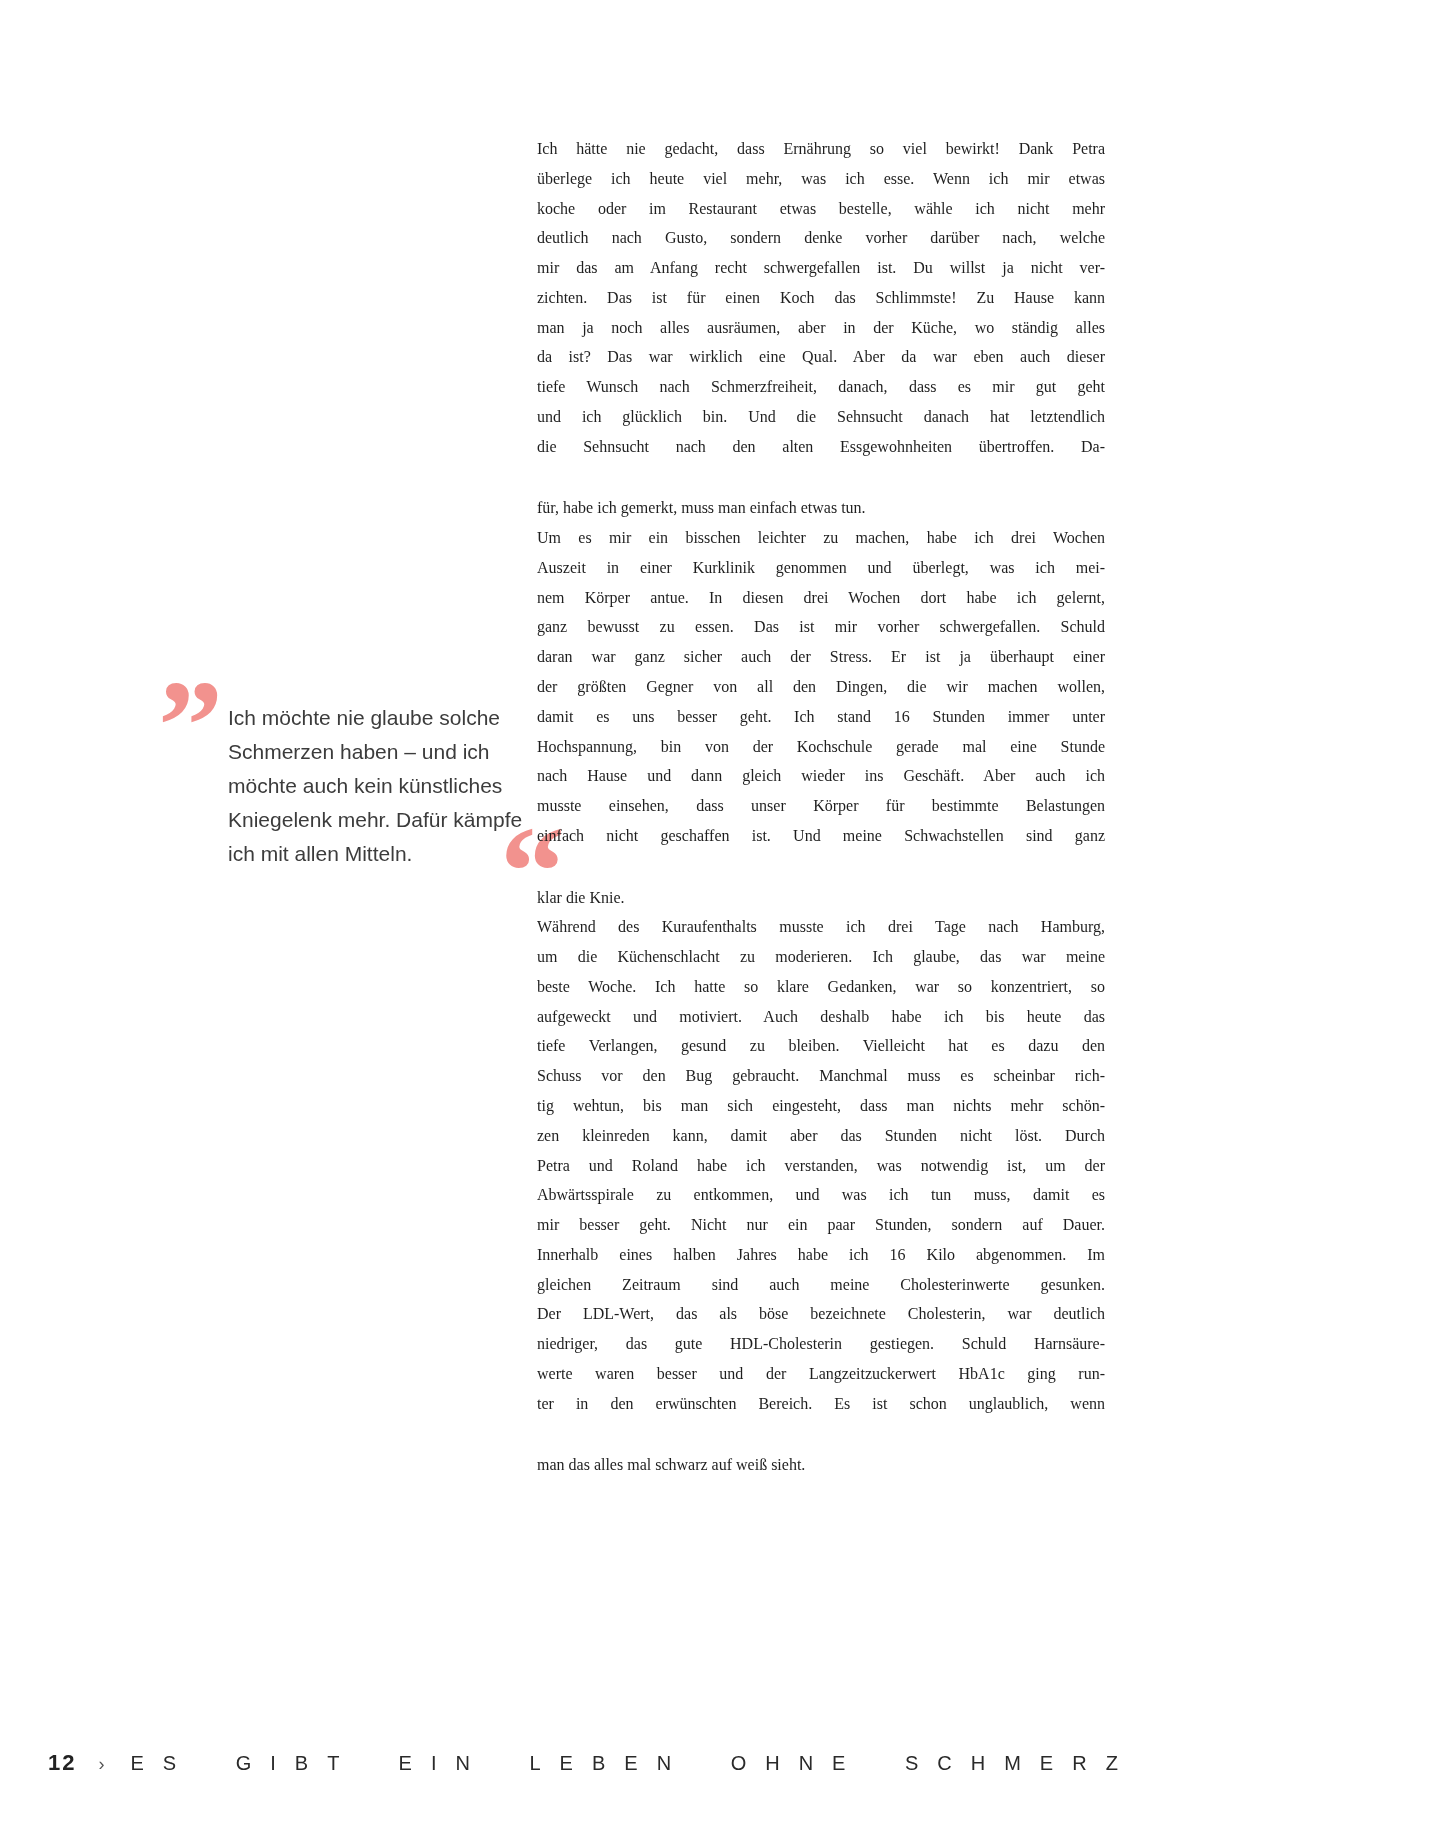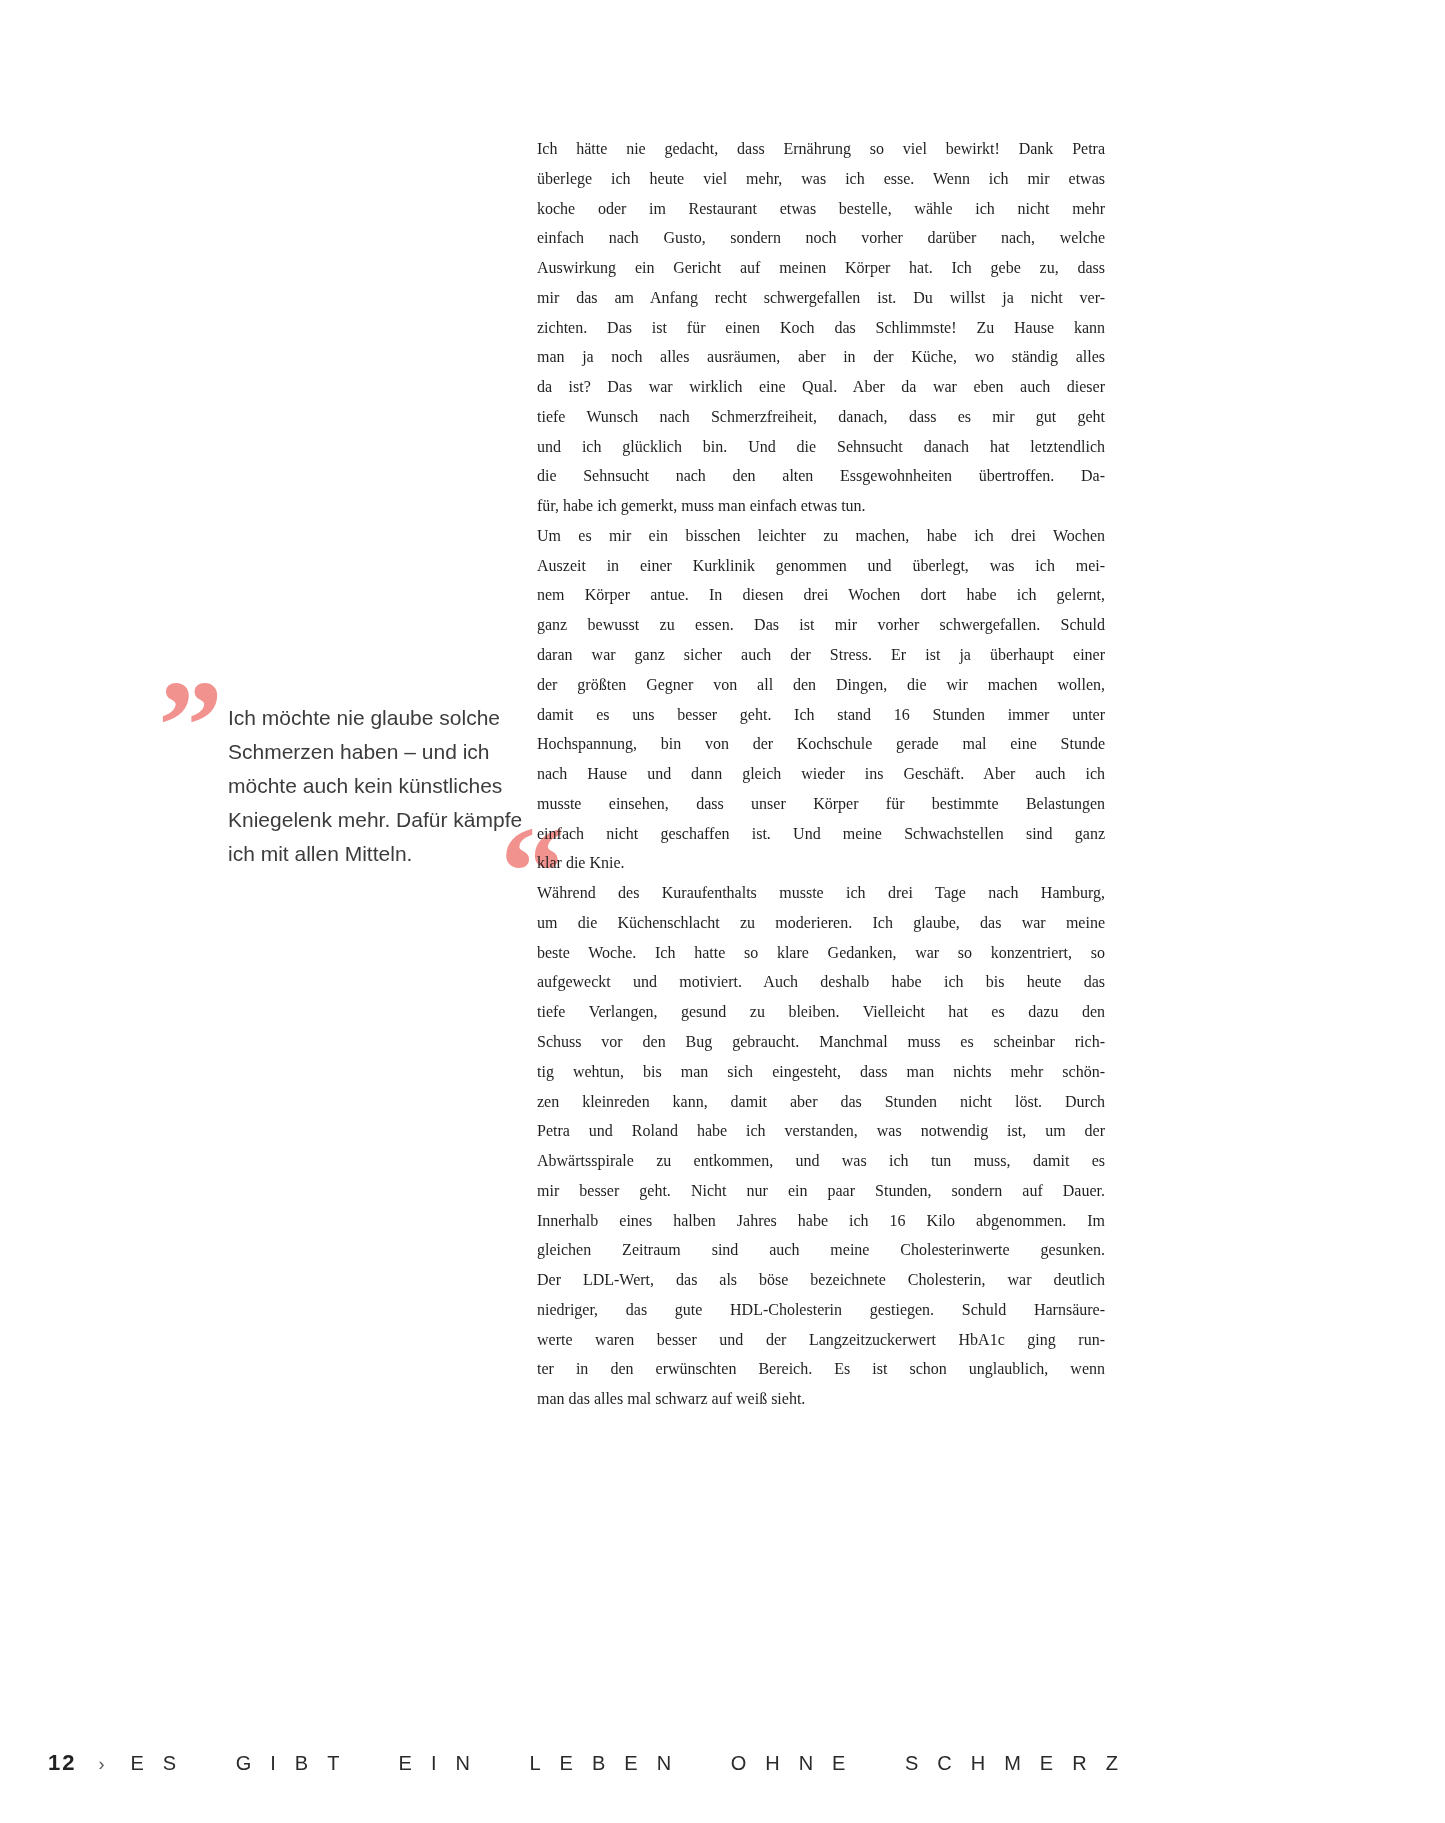--- a/index.html
+++ b/index.html
@@ -23,20 +23,21 @@
     font-size:16px;
     line-height:29.77px;
     max-height:29.8px;
     overflow:hidden;
     color:#1f1f1f;
     text-align:justify;
     text-align-last:justify;
   }
   .text-line.para-end{
     text-align-last:left;
+    margin-top:32px;
   }
 
   
   .pullquote{position:absolute;left:0;top:0;}
   .quote-lines{
     position:absolute;
     left:228px;
     top:701px;
     width:300px;
     font-family:"Liberation Sans", sans-serif;
@@ -100,22 +101,21 @@
         <div>Kniegelenk mehr. Dafür kämpfe</div>
         <div>ich mit allen Mitteln.</div>
       </div>
     <span class="qmark close" style="color: rgb(242, 146, 142);">“</span>
   </aside>
 
   <main class="bodycol">
       <div class="text-line">Ich hätte nie gedacht, dass Ernährung so viel bewirkt! Dank Petra</div>
       <div class="text-line">überlege ich heute viel mehr, was ich esse. Wenn ich mir etwas</div>
       <div class="text-line">koche oder im Restaurant etwas bestelle, wähle ich nicht mehr</div>
-      <div class="text-line">einfach nach Gusto, sondern noch vorher darüber nach, welche</div>
-      <div class="text-line">Auswirkung ein Gericht auf meinen Körper hat. Ich gebe zu, dass</div>
+      <div class="text-line">deutlich nach Gusto, sondern denke vorher darüber nach, welche</div>
       <div class="text-line">mir das am Anfang recht schwergefallen ist. Du willst ja nicht ver-</div>
       <div class="text-line">zichten. Das ist für einen Koch das Schlimmste! Zu Hause kann</div>
       <div class="text-line">man ja noch alles ausräumen, aber in der Küche, wo ständig alles</div>
       <div class="text-line">da ist? Das war wirklich eine Qual. Aber da war eben auch dieser</div>
       <div class="text-line">tiefe Wunsch nach Schmerzfreiheit, danach, dass es mir gut geht</div>
       <div class="text-line">und ich glücklich bin. Und die Sehnsucht danach hat letztendlich</div>
       <div class="text-line">die Sehnsucht nach den alten Essgewohnheiten übertroffen. Da-</div>
       <div class="text-line para-end">für, habe ich gemerkt, muss man einfach etwas tun.</div>
       <div class="text-line">Um es mir ein bisschen leichter zu machen, habe ich drei Wochen</div>
       <div class="text-line">Auszeit in einer Kurklinik genommen und überlegt, was ich mei-</div>

